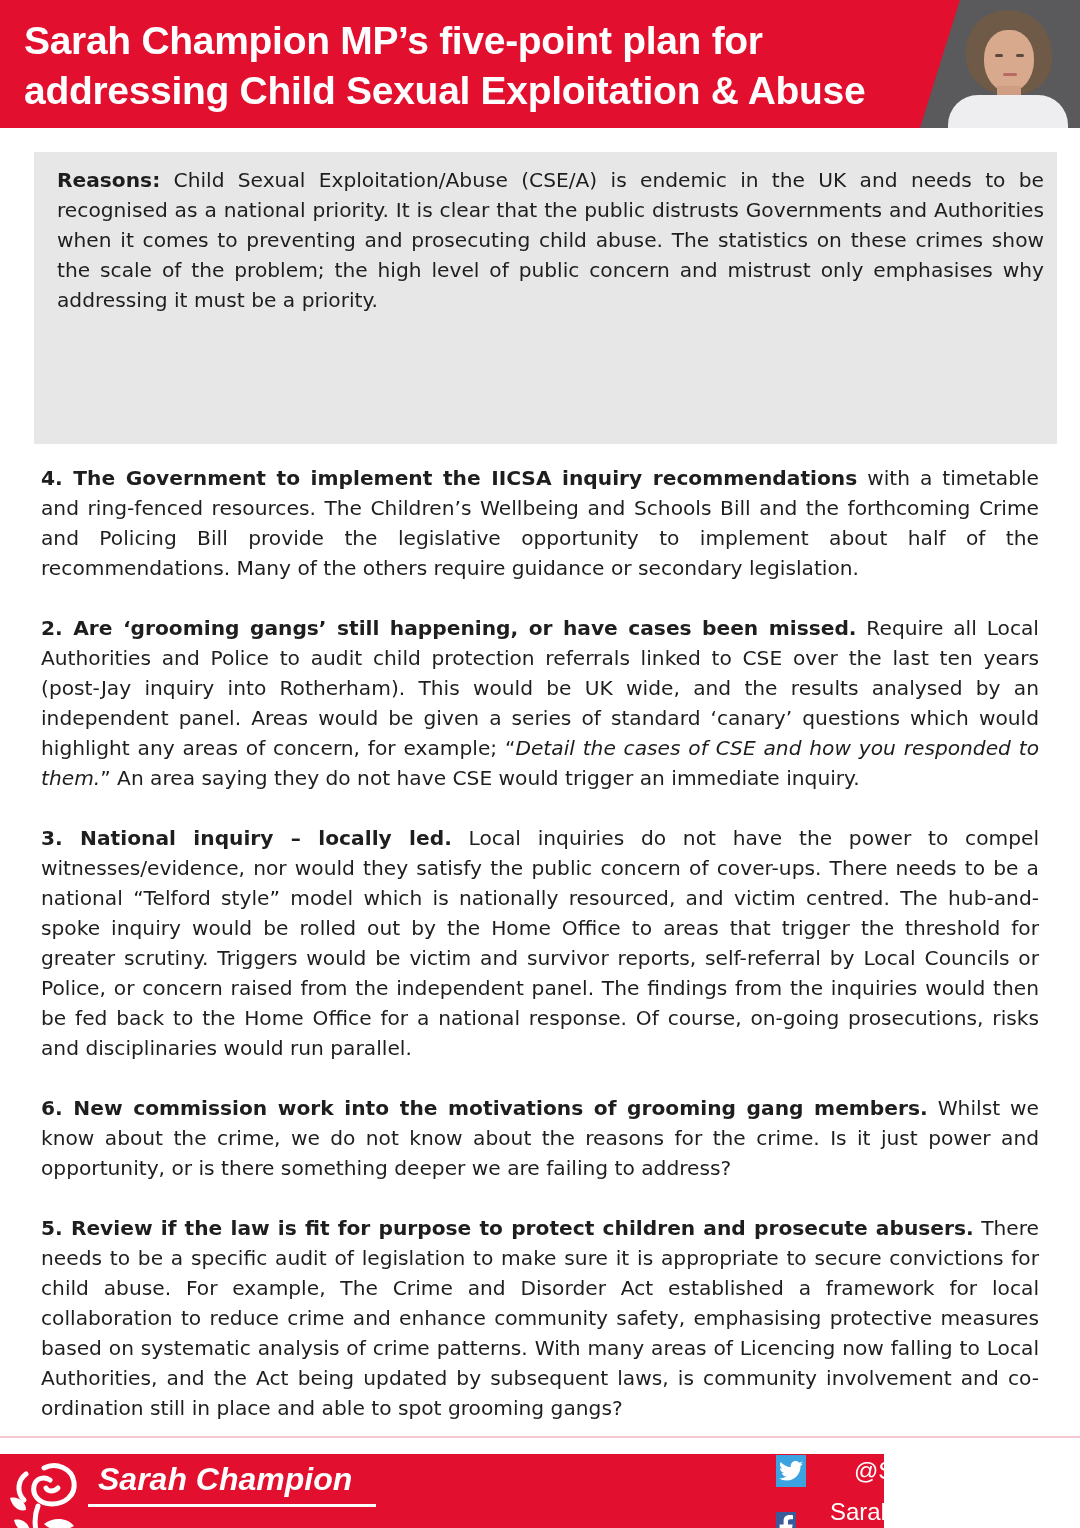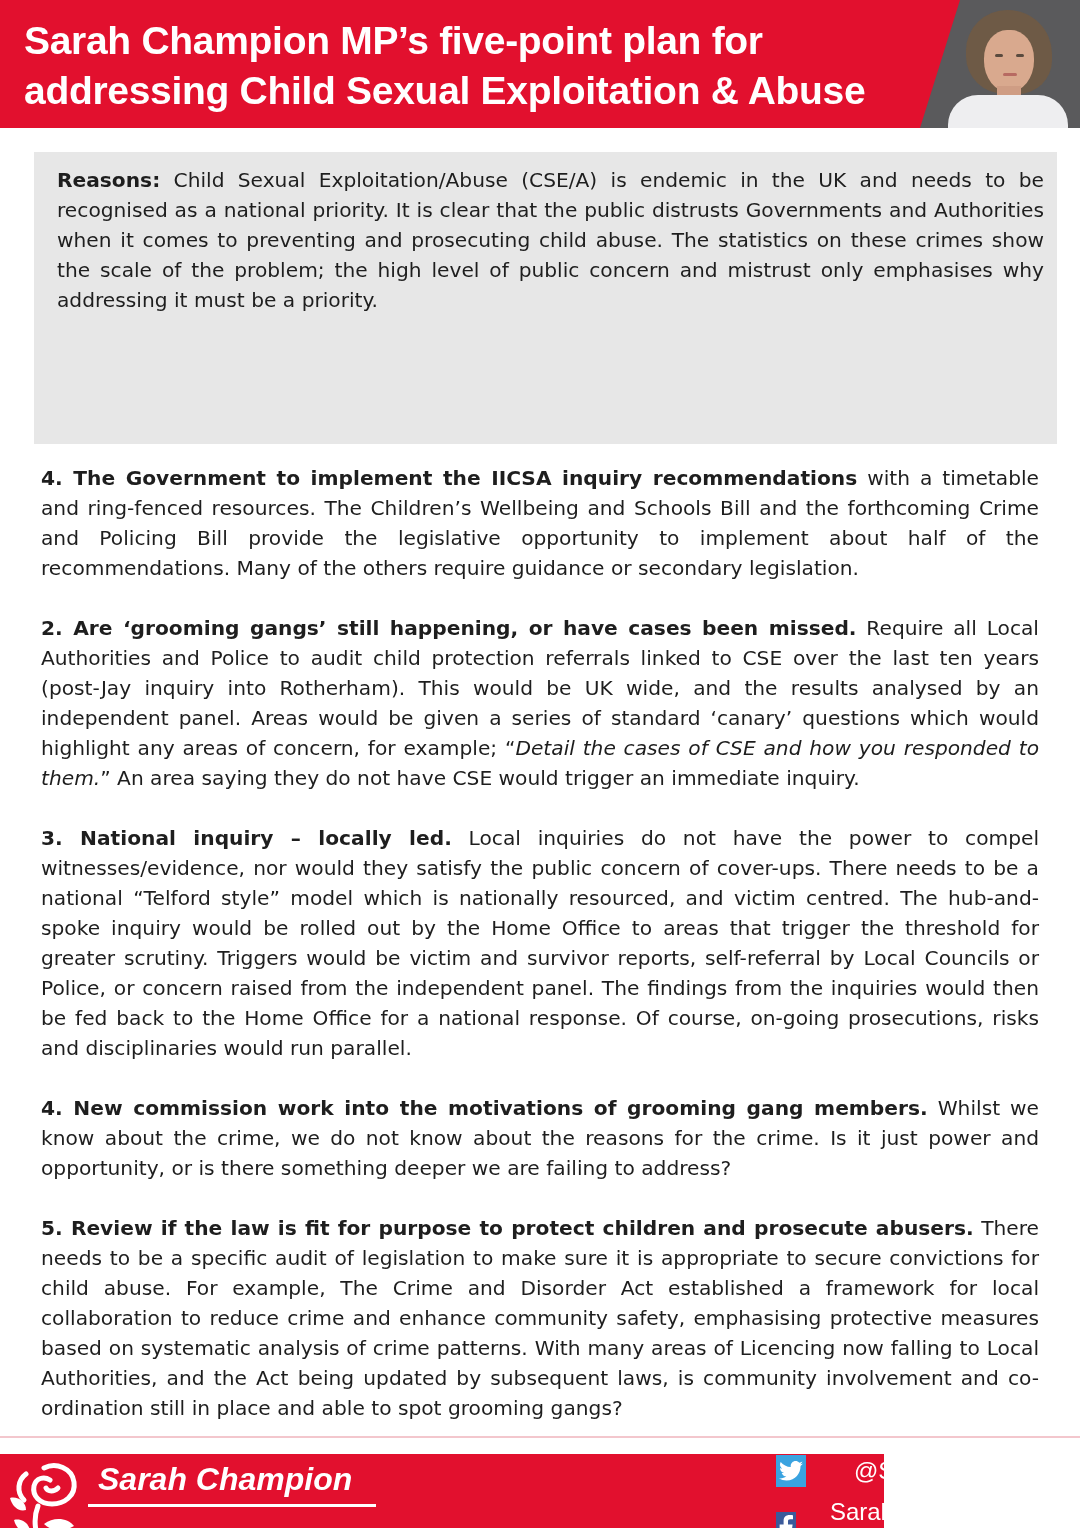--- a/index.html
+++ b/index.html
@@ -69,21 +69,21 @@
 
 <div class="reasons-box">
   <p class="para"><b>Reasons:</b> <span>Child Sexual Exploitation/Abuse (CSE/A) is endemic in the UK and needs to be recognised as a national priority. It is clear that the public distrusts Governments and Authorities when it comes to preventing and prosecuting child abuse. The statistics on these crimes show the scale of the problem; the high level of public concern and mistrust only emphasises why addressing it must be a priority.</span></p>
   <div class="gap"></div>
 </div>
 
 <div class="body-content">
   <p class="para point"><b>4. The Government to implement the IICSA inquiry recommendations</b><span> with a timetable and ring-fenced resources. The Children’s Wellbeing and Schools Bill and the forthcoming Crime and Policing Bill provide the legislative opportunity to implement about half of the recommendations. Many of the others require guidance or secondary legislation.</span></p>
   <p class="para point"><b>2. Are ‘grooming gangs’ still happening, or have cases been missed.</b><span> Require all Local Authorities and Police to audit child protection referrals linked to CSE over the last ten years (post-Jay inquiry into Rotherham). This would be UK wide, and the results analysed by an independent panel. Areas would be given a series of standard ‘canary’ questions which would highlight any areas of concern, for example; “</span><i>Detail the cases of CSE and how you responded to them.</i><span>” An area saying they do not have CSE would trigger an immediate inquiry.</span></p>
   <p class="para point"><b>3. National inquiry – locally led.</b><span> Local inquiries do not have the power to compel witnesses/evidence, nor would they satisfy the public concern of cover-ups. There needs to be a national “Telford style” model which is nationally resourced, and victim centred. The hub-and-spoke inquiry would be rolled out by the Home Office to areas that trigger the threshold for greater scrutiny. Triggers would be victim and survivor reports, self-referral by Local Councils or Police, or concern raised from the independent panel. The findings from the inquiries would then be fed back to the Home Office for a national response. Of course, on-going prosecutions, risks and disciplinaries would run parallel.</span></p>
-  <p class="para point"><b>4. New commission work into the motivations of grooming gang members.</b><span> Whilst we know about the crime, we do not know about the reasons for the crime. Is it just power and opportunity, or is there something deeper we are failing to address?</span></p>
+  <p class="para point"><b>6. New commission work into the motivations of grooming gang members.</b><span> Whilst we know about the crime, we do not know about the reasons for the crime. Is it just power and opportunity, or is there something deeper we are failing to address?</span></p>
   <p class="para point"><b>5. Review if the law is fit for purpose to protect children and prosecute abusers.</b><span> There needs to be a specific audit of legislation to make sure it is appropriate to secure convictions for child abuse. For example, The Crime and Disorder Act established a framework for local collaboration to reduce crime and enhance community safety, emphasising protective measures based on systematic analysis of crime patterns. With many areas of Licencing now falling to Local Authorities, and the Act being updated by subsequent laws, is community involvement and co-ordination still in place and able to spot grooming gangs?</span></p>
 </div>
 
 <div class="footer-topline"></div>
 <div class="footer">
   <svg class="rose" viewBox="0 0 82 84">
     <g fill="none" stroke="#ffffff" stroke-width="5" stroke-linecap="round">
       <path d="M40 10 C52 4 68 10 70 24 C72 38 60 46 48 46 C36 46 28 38 30 28 C32 20 40 18 46 22"></path>
       <path d="M22 16 C14 22 12 34 20 42"></path>
       <path d="M54 30 C50 34 44 34 42 30"></path>

